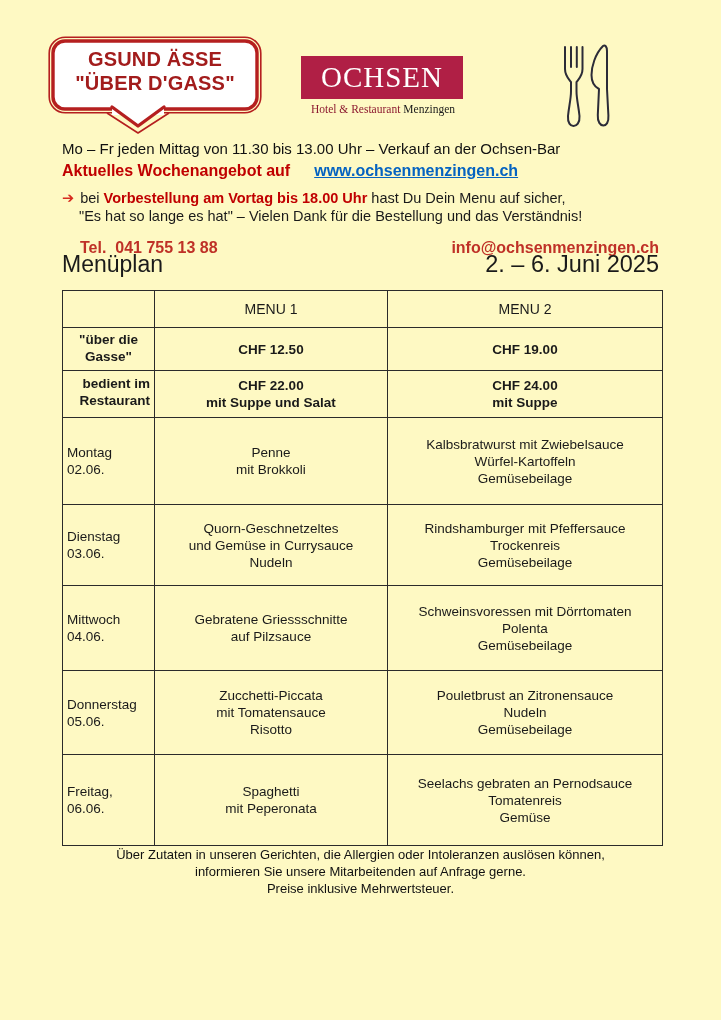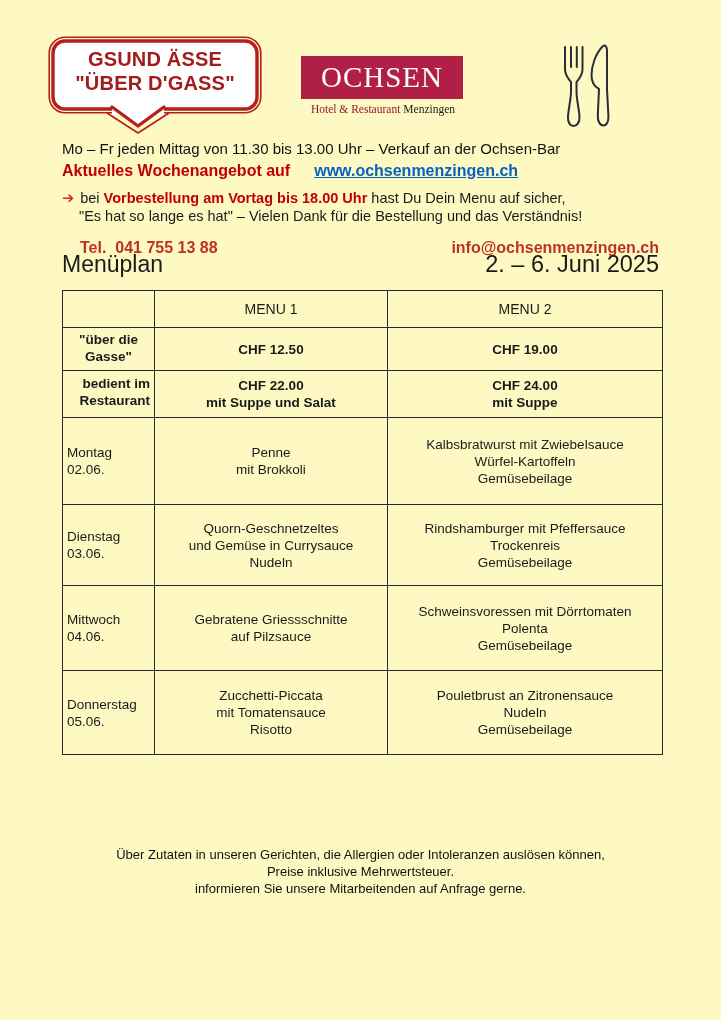--- a/index.html
+++ b/index.html
@@ -137,22 +137,27 @@
     <tr class="day" style="height:85px;">
       <td class="c-label">Mittwoch<br>04.06.</td>
       <td class="c-m1">Gebratene Griessschnitte<br>auf Pilzsauce</td>
       <td class="c-m2">Schweinsvoressen mit Dörrtomaten<br>Polenta<br>Gemüsebeilage</td>
     </tr>
     <tr class="day" style="height:84px;">
       <td class="c-label">Donnerstag<br>05.06.</td>
       <td class="c-m1">Zucchetti-Piccata<br>mit Tomatensauce<br>Risotto</td>
       <td class="c-m2">Pouletbrust an Zitronensauce<br>Nudeln<br>Gemüsebeilage</td>
     </tr>
+    <tr class="day" style="height:91px;">
+      <td class="c-label">Freitag,<br>06.06.</td>
+      <td class="c-m1">Spaghetti<br>mit Peperonata</td>
+      <td class="c-m2">Seelachs gebraten an Pernodsauce<br>Tomatenreis<br>Gemüse</td>
+    </tr>
   </tbody>
     </table>
 
   <div class="footer">
     <div>Über Zutaten in unseren Gerichten, die Allergien oder Intoleranzen auslösen können,</div>
+    <div>informieren Sie unsere Mitarbeitenden auf Anfrage gerne.</div>
     <div>Preise inklusive Mehrwertsteuer.</div>
-    <div>informieren Sie unsere Mitarbeitenden auf Anfrage gerne.</div>
   </div>
 
 </div>
 
 </body></html>

